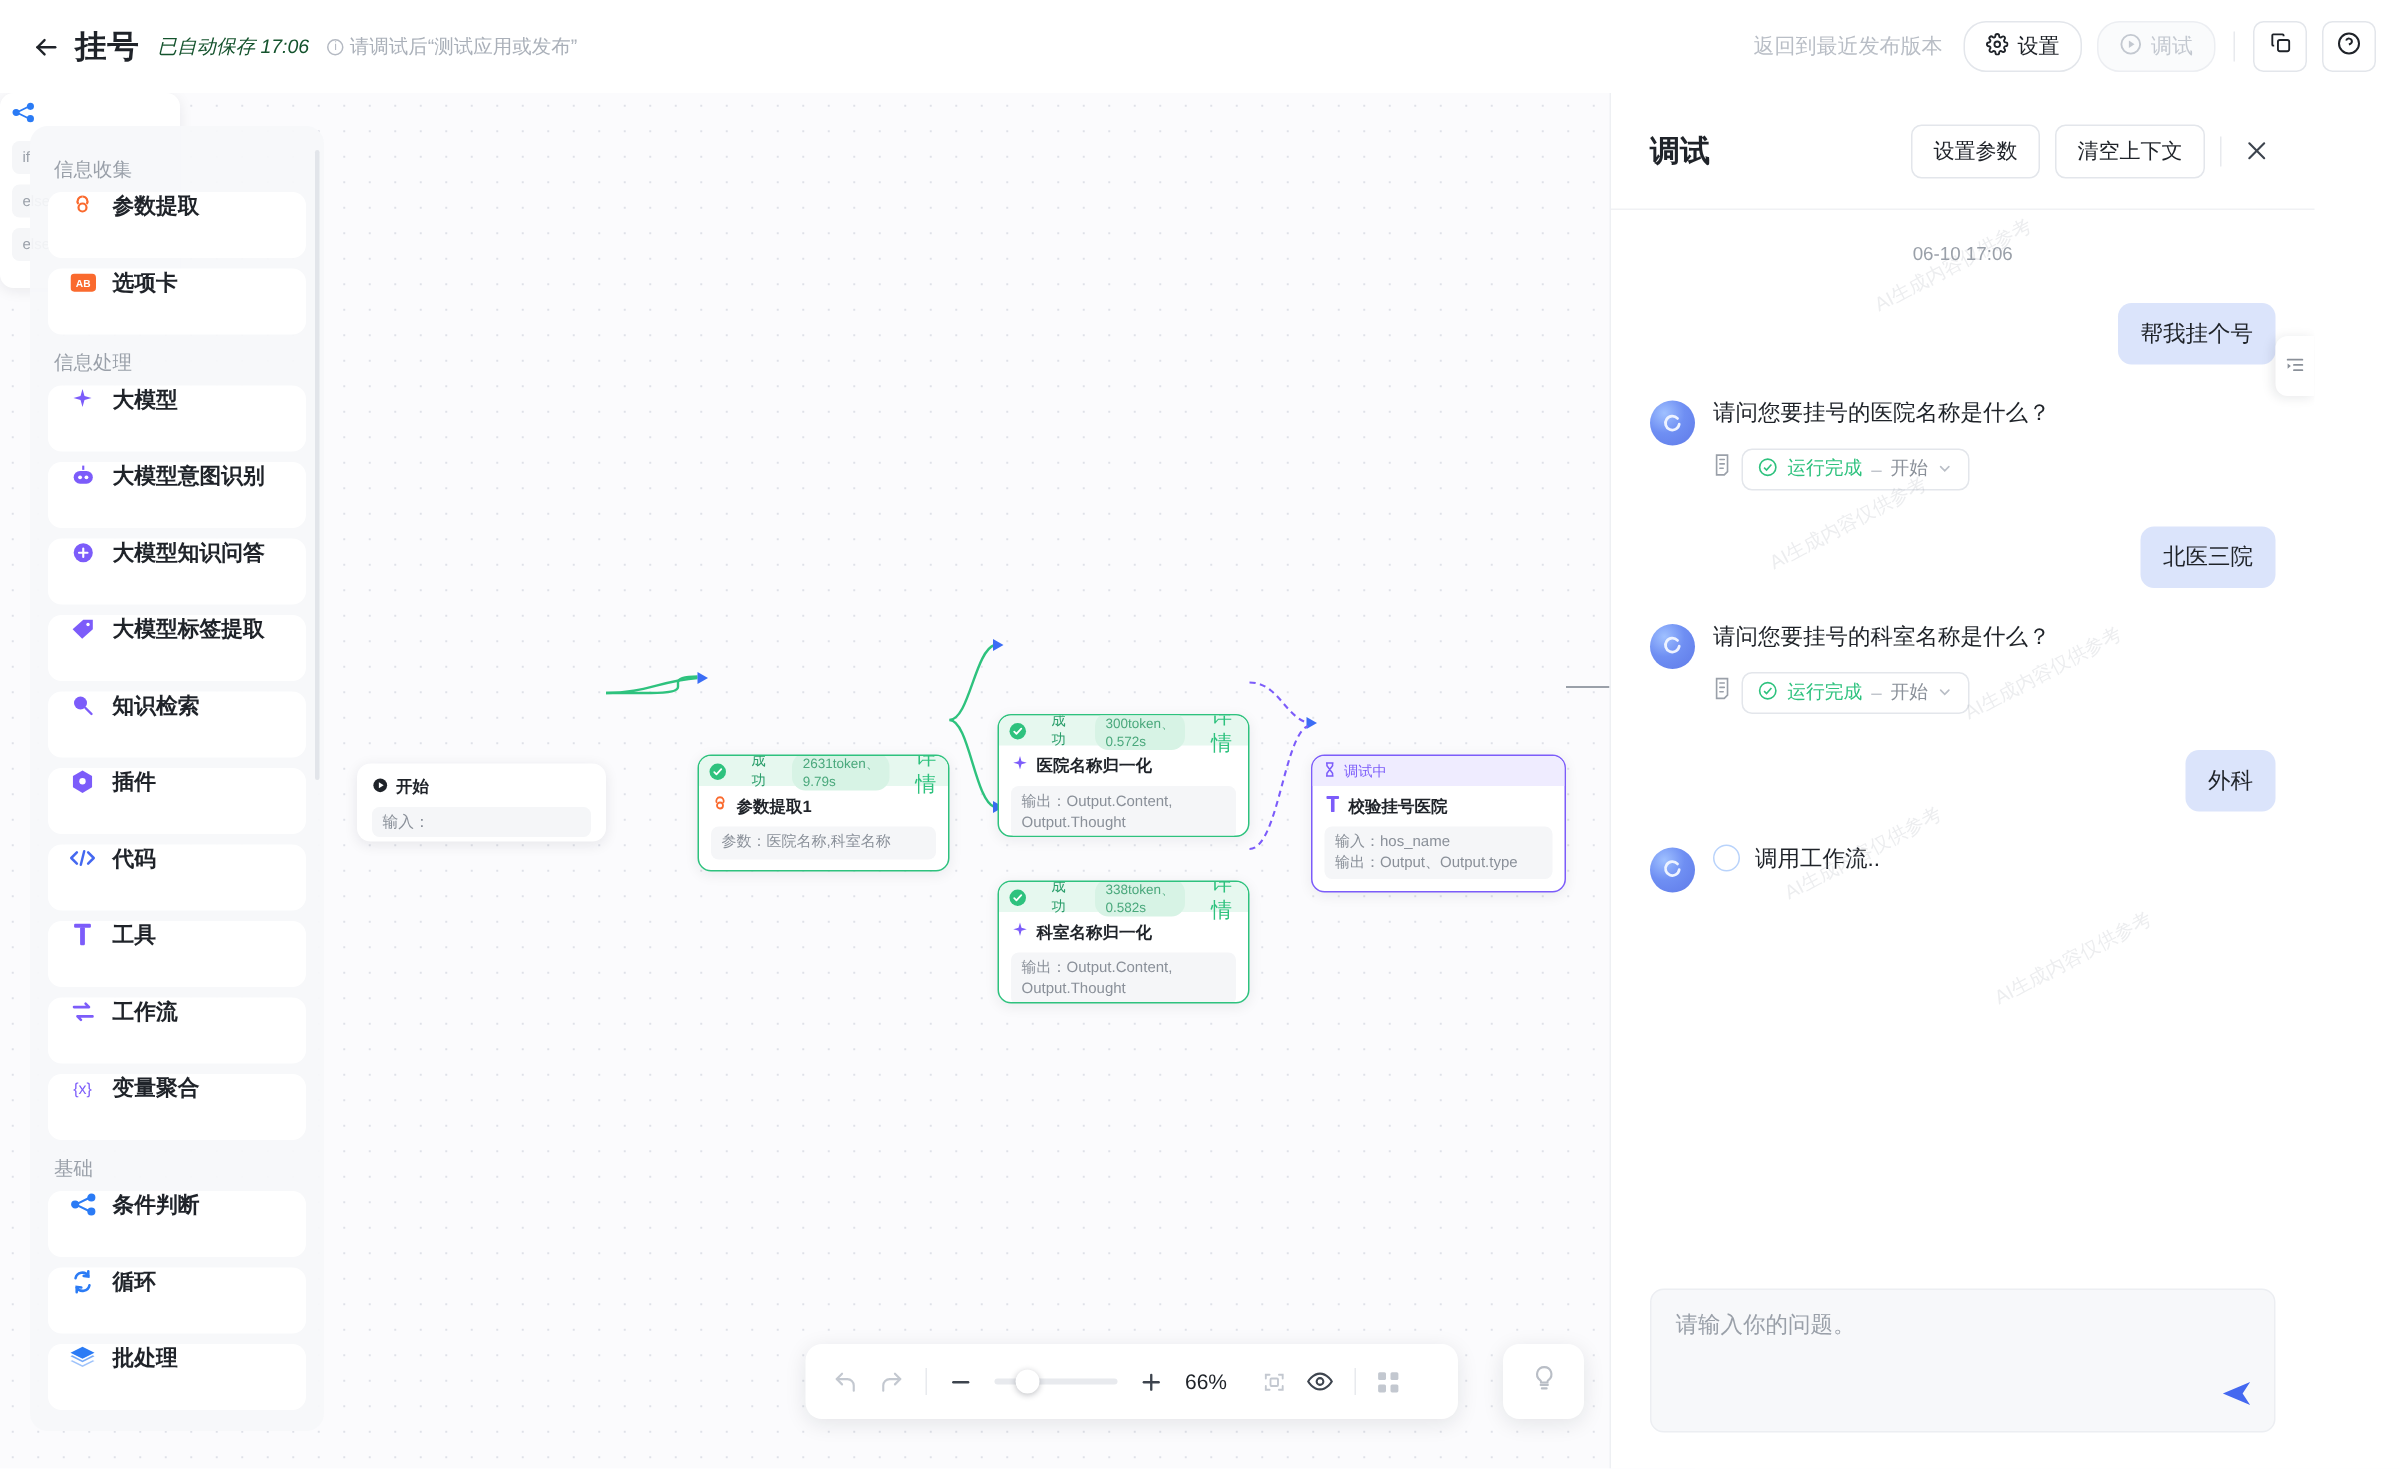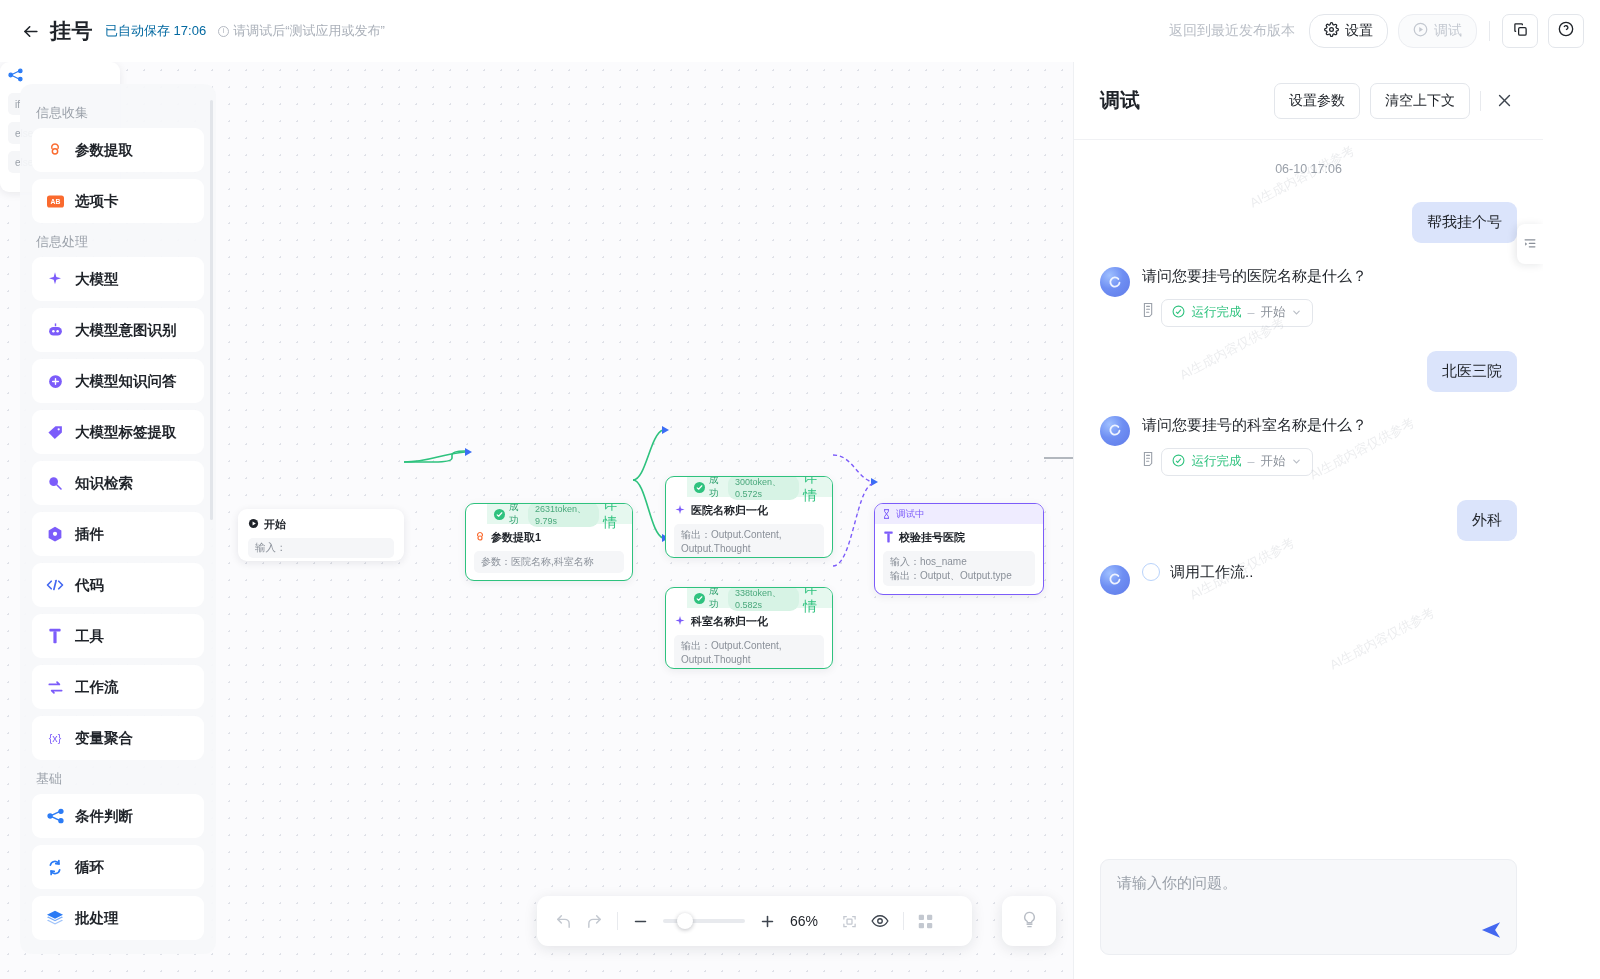--- a/index.html
+++ b/index.html
@@ -15,21 +15,21 @@
   .topbar {
     position: absolute; left: 0; top: 0; width: 1600px; height: 62px;
     background: #fff; display: flex; align-items: center;
     padding: 0 16px; z-index: 40;
   }
   .back-arrow {
     width: 28px; height: 28px; display: flex; align-items: center; justify-content: center;
     color: #1f2329; cursor: pointer; margin-right: 6px;
   }
   .app-title { font-size: 21px; font-weight: 700; color: #1f2329; letter-spacing: .5px; }
-  .autosave { font-size: 13px; color: #0369a1; margin-left: 12px; }
+  .autosave { font-size: 13px; color: #14532d; margin-left: 12px; font-style: italic; }
   .hint-wrap { display: flex; align-items: center; margin-left: 12px; gap: 4px; }
   .hint-dot {
     width: 11px; height: 11px; border-radius: 50%; border: 1.4px solid #b4b9c2;
     display: inline-flex; align-items: center; justify-content: center;
     font-size: 8px; color: #b4b9c2; line-height: 1;
   }
   .hint-text { font-size: 13px; color: #aab0b9; }
   .topbar-right { margin-left: auto; display: flex; align-items: center; gap: 10px; }
   .revert-link { font-size: 14px; color: #b9bec6; cursor: pointer; margin-right: 4px; }
   .tb-btn {
@@ -55,42 +55,42 @@
 
   
   .palette {
     position: absolute; left: 20px; top: 22px; width: 196px; height: 870px;
     background: rgba(246,247,250,.93); border-radius: 12px;
     padding: 10px 12px 0 12px; overflow: hidden;
   }
   .pal-group { font-size: 13px; color: #9aa0a9; margin: 10px 0 6px 4px; }
   .pal-item {
     height: 44px; background: #fff; border-radius: 9px; margin-bottom: 7px;
-    display: flex; align-items: center; padding: 0 14px; gap: 11px; cursor: pointer;
+    display: flex; align-items: flex-start; padding: 0 14px; gap: 11px; cursor: pointer;
   }
   .pal-item .lbl { font-size: 14.5px; color: #1f2329; font-weight: 600; }
   .pal-ico { width: 18px; height: 18px; display: flex; align-items: center; justify-content: center; flex: 0 0 18px; }
   .pal-scroll { position: absolute; right: 3px; top: 16px; width: 3px; height: 420px; background: #e2e5ea; border-radius: 2px; }
 
   
   .node { position: absolute; background: #fff; border-radius: 9px; }
   .node-start {
     left: 238px; top: 447px; width: 166px; height: 52px;
     box-shadow: 0 2px 9px rgba(20,25,40,.09); padding: 8px 10px 0 10px;
   }
   .node-start .nt { display: flex; align-items: center; gap: 5px; font-size: 11px; font-weight: 700; color: #1f2329; }
   .node-start .nbody {
     margin-top: 6px; background: #f5f6f8; border-radius: 5px; height: 20px;
     font-size: 10.5px; color: #8a9099; display: flex; align-items: center; padding: 0 7px;
   }
 
   .node-ok { border: 1.6px solid #2ec27e; box-shadow: 0 2px 9px rgba(20,25,40,.07); overflow: hidden; }
   .nhead-ok {
     background: #e6f8ef; height: 20px; display: flex; align-items: center;
-    padding: 0 7px; gap: 4px; margin-left: 21px;
+    padding: 0 7px; gap: 17px;
   }
   .chk { width: 11px; height: 11px; border-radius: 50%; background: #2ec27e; display: flex; align-items: center; justify-content: center; flex:0 0 11px;}
   .chk svg { display: block; }
   .ok-word { font-size: 9.5px; color: #2b9e6b; }
   .tok-pill { background: #d7f3e5; border-radius: 9px; padding: 1px 7px; font-size: 9px; color: #4aa87c; }
   .detail-lnk { margin-left: auto; font-size: 14px; color: #2ec27e; cursor: pointer; }
   .nbody2 { padding: 6px 8px 8px 8px; }
   .ntitle { display: flex; align-items: center; gap: 5px; font-size: 11px; font-weight: 700; color: #1f2329; }
   .nsub {
     margin-top: 6px; background: #f5f6f8; border-radius: 5px; padding: 4px 7px;

